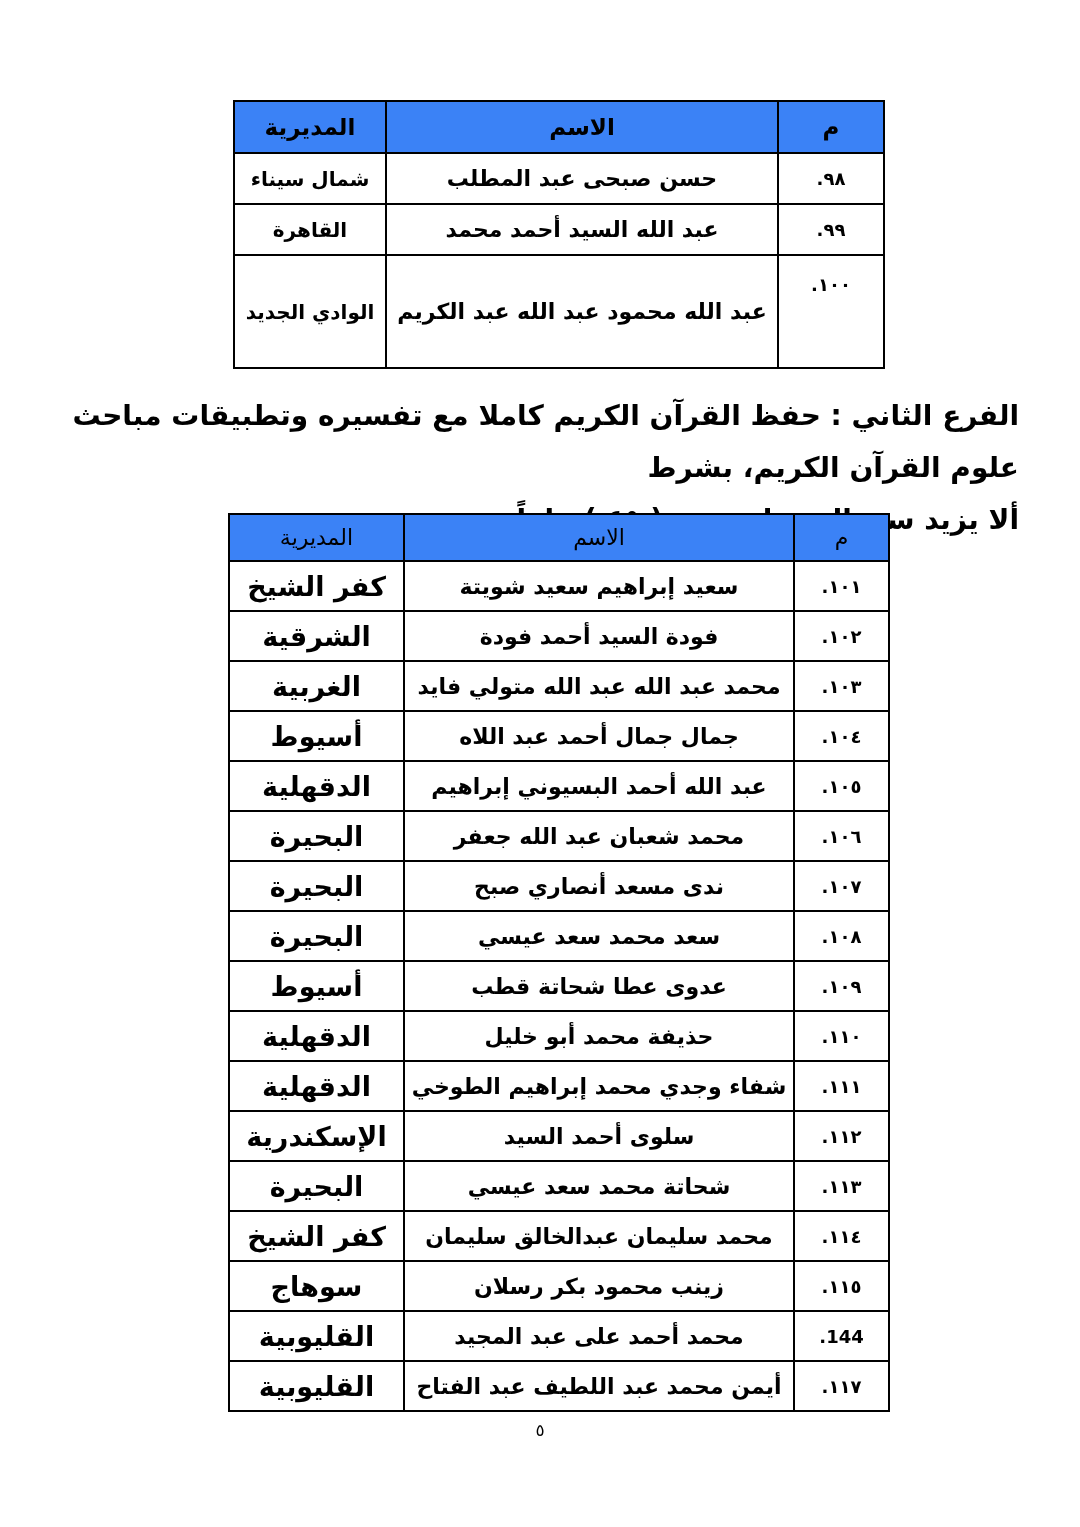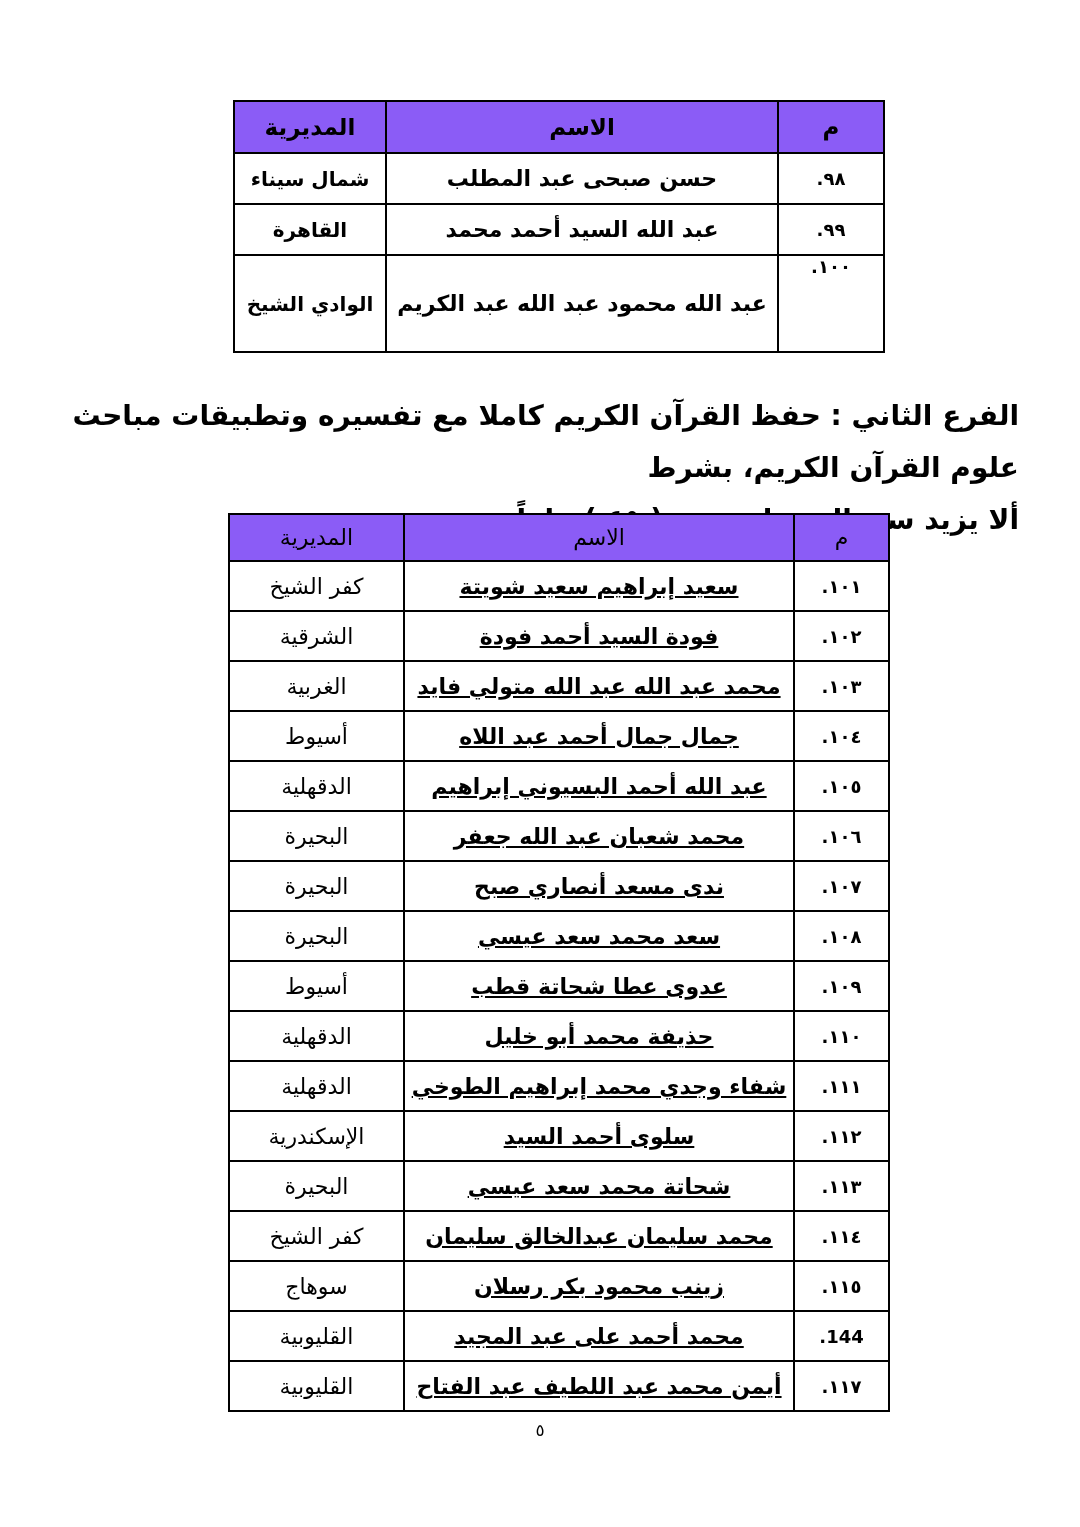--- a/index.html
+++ b/index.html
@@ -23,35 +23,35 @@
     table-layout: fixed;
     direction: rtl;
   }
   th, td {
     border: 2px solid #000000;
     text-align: center;
     vertical-align: middle;
     padding: 2px 6px;
     overflow: hidden;
   }
-  th { background: #8b5cf6; }
+  th { background: #3b82f6; }
 
   
   .t1-wrap { position: absolute; top: 100px; right: 195px; }
   .t1 { width: 650px; }
   .t1 col.c-num  { width: 106px; }
   .t1 col.c-name { width: 392px; }
   .t1 col.c-dir  { width: 152px; }
   .t1 th { height: 46px; font-size: 23px; font-weight: bold; }
   .t1 td { height: 45px; }
   .t1 tbody tr:last-child td { height: 91px; }
   .t1 td.cell-num  { font-size: 18px; font-weight: bold; text-align: center; }
   .t1 td.cell-name { font-size: 22px; font-weight: bold; }
   .t1 td.cell-dir  { font-size: 20px; font-weight: bold; line-height: 1.8; }
-  .t1 tbody tr:last-child td.cell-num { vertical-align: top; padding-top: 0; }
+  .t1 tbody tr:last-child td.cell-num { vertical-align: top; padding-top: 18px; }
 
   
   .section-heading {
     position: absolute;
     top: 390px;
     right: 61px;
     left: 60px;
     text-align: right;
     font-size: 28px;
     font-weight: bold;
@@ -61,22 +61,22 @@
 
   
   .t2-wrap { position: absolute; top: 513px; right: 190px; }
   .t2 { width: 660px; }
   .t2 col.c-num  { width: 95px; }
   .t2 col.c-name { width: 390px; }
   .t2 col.c-dir  { width: 175px; }
   .t2 th { height: 41px; font-size: 22px; font-weight: normal; }
   .t2 td { height: 44px; }
   .t2 td.cell-num  { font-size: 18px; font-weight: bold; }
-  .t2 td.cell-name { font-size: 22px; font-weight: bold; text-decoration: underline; }
-  .t2 td.cell-dir  { font-size: 22px; font-weight: normal; }
+  .t2 td.cell-name { font-size: 22px; font-weight: bold; }
+  .t2 td.cell-dir  { font-size: 27px; font-weight: bold; }
 
   
   .page-number {
     position: absolute;
     top: 1420px;
     left: 0;
     width: 1080px;
     text-align: center;
     font-size: 17px;
     font-weight: normal;
@@ -108,21 +108,21 @@
     <td class="cell-dir">شمال سيناء</td>
   </tr>
           <tr>
     <td class="cell-num">٩٩.</td>
     <td class="cell-name">عبد الله السيد أحمد محمد</td>
     <td class="cell-dir">القاهرة</td>
   </tr>
           <tr>
     <td class="cell-num">١٠٠.</td>
     <td class="cell-name">عبد الله محمود عبد الله عبد الكريم</td>
-    <td class="cell-dir">الوادي الشيخ</td>
+    <td class="cell-dir">الوادي الجديد</td>
   </tr>
         </tbody>
     </table>
   </div>
 
   <div class="section-heading">
     <div>الفرع الثاني : حفظ القرآن الكريم كاملا مع تفسيره وتطبيقات مباحث علوم القرآن الكريم، بشرط</div>
     <div>ألا يزيد سن المتسابق عن ( ٤٥ ) عاماً ، وهم:</div>
   </div>
 

